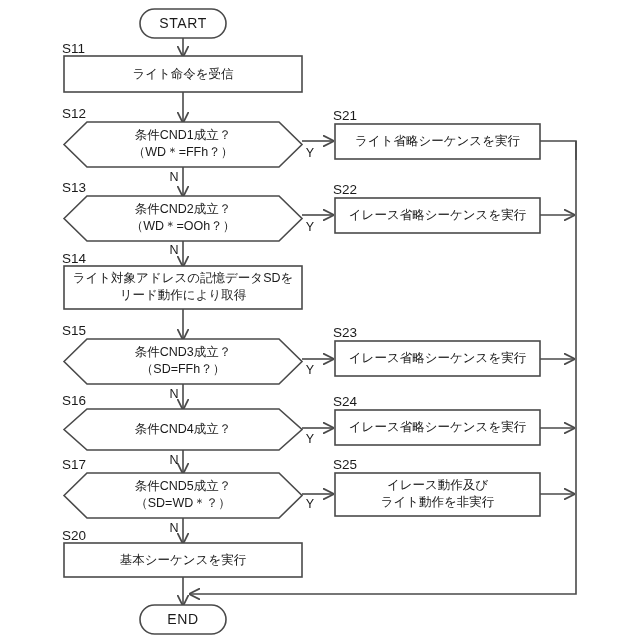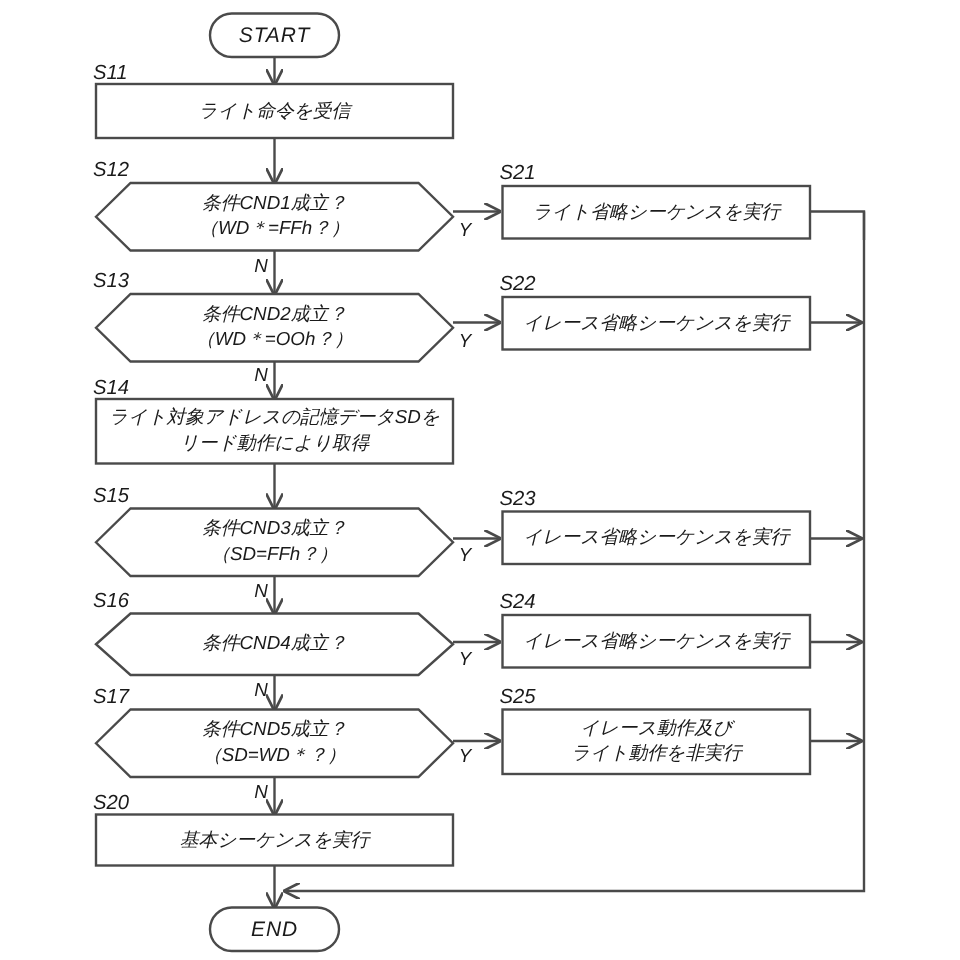--- a/index.html
+++ b/index.html
@@ -7,21 +7,20 @@
     padding: 0;
     background: #ffffff;
   }
   #stage {
     position: relative;
     width: 640px;
     height: 640px;
     background: #ffffff;
     font-family: "Liberation Sans", sans-serif;
     overflow: hidden;
-    font-style: italic;
   }
   svg#flow {
     position: absolute;
     left: 0;
     top: 0;
     width: 640px;
     height: 640px;
   }
   .shape-line {
     fill: #ffffff;

